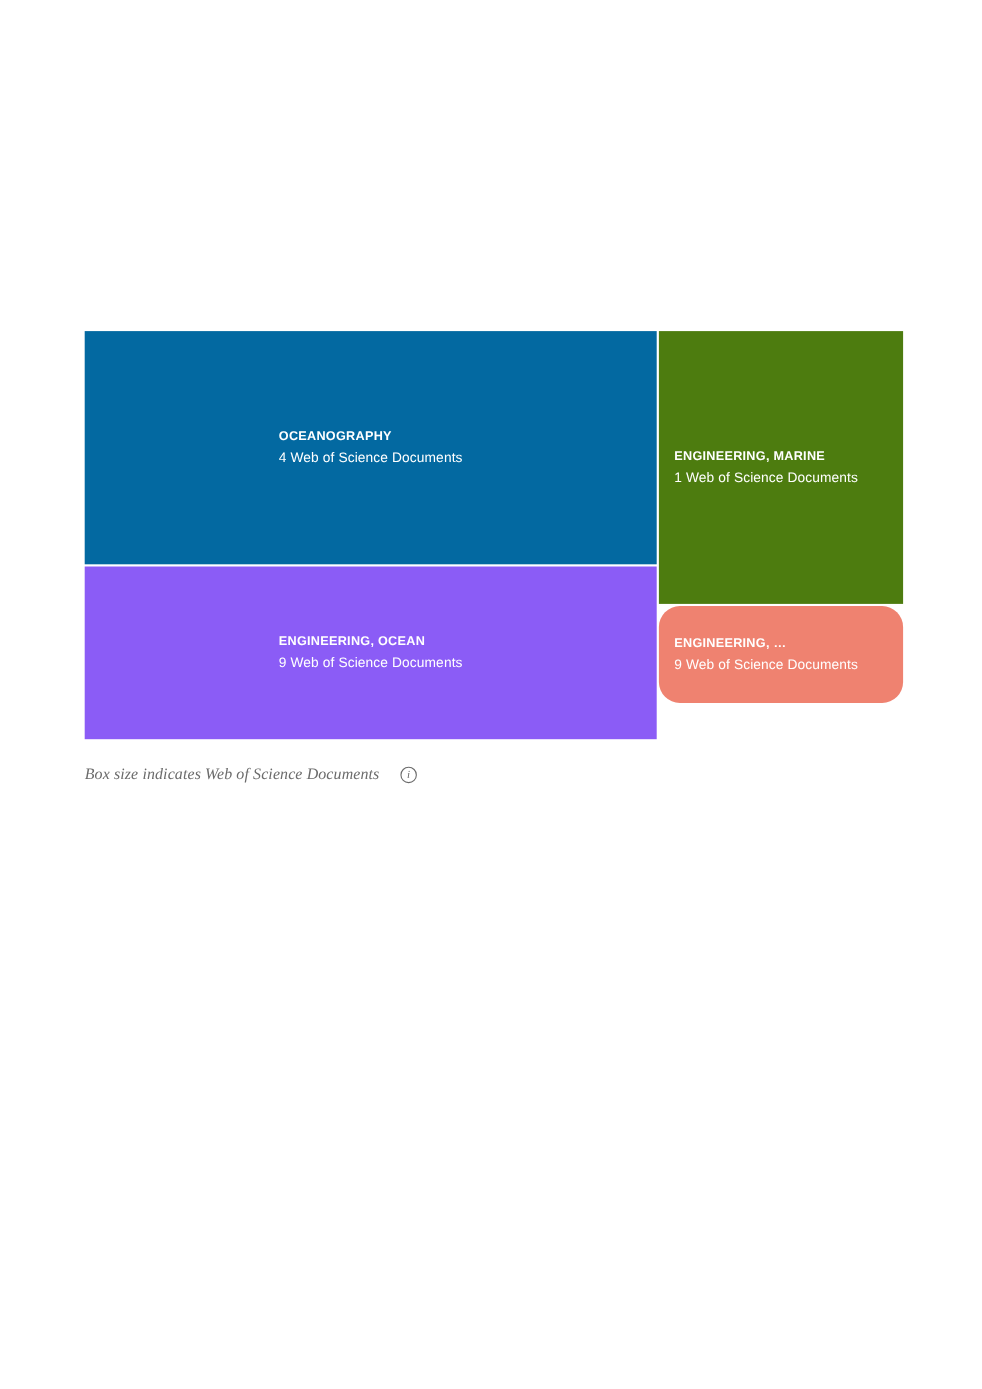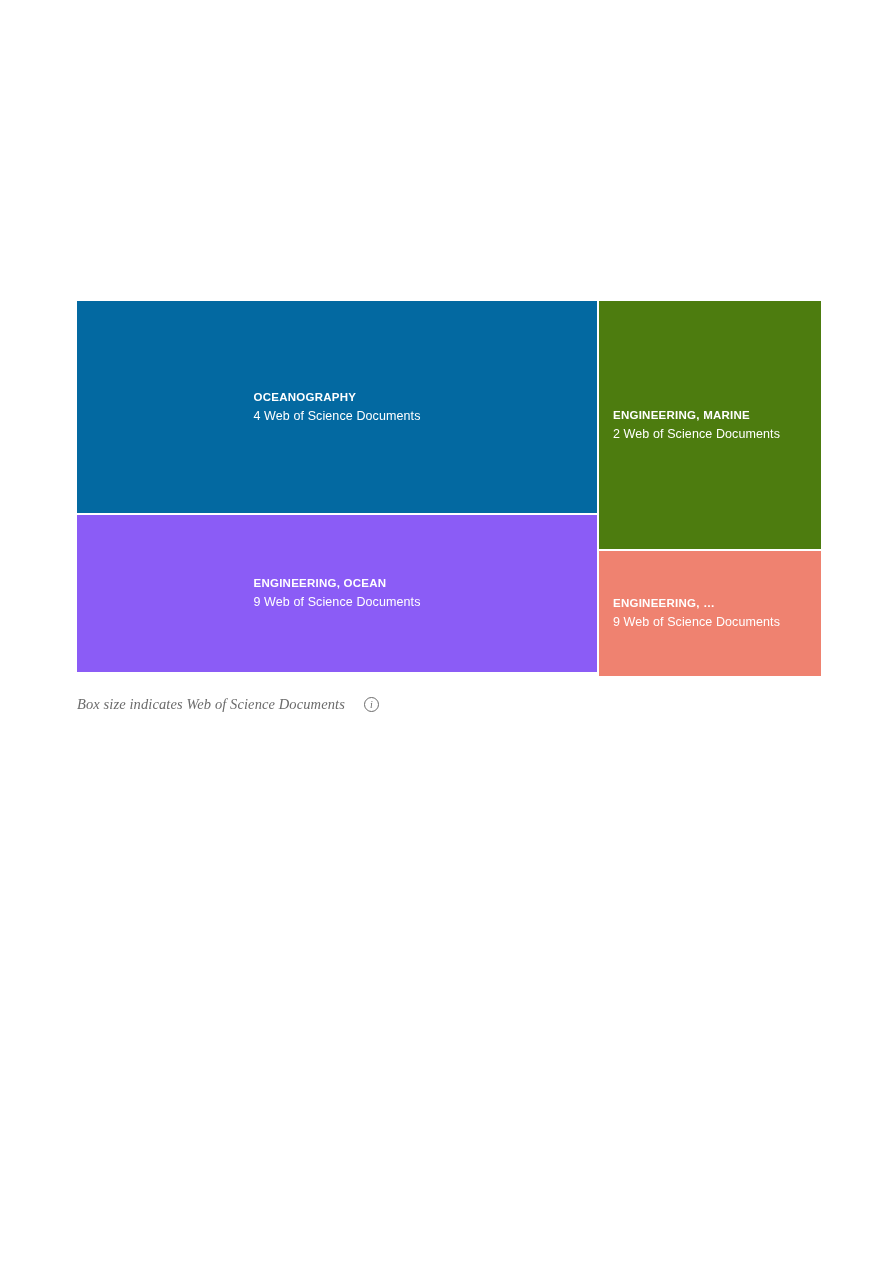--- a/index.html
+++ b/index.html
@@ -85,21 +85,21 @@
   #cell-engineering-ocean {
     left: 0px;   top: 214px;
     width: 520px; height: 157px;
   }
   #cell-engineering-marine {
     left: 522px; top: 0px;
     width: 222px; height: 248px;
   }
   #cell-engineering-other {
     left: 522px; top: 250px;
-    width: 222px; height: 125px;
+    width: 222px; height: 88px; border-radius: 19px;
   }
 
   
   #caption {
     position: absolute;
     left: 77px;
     top: 696px;
     display: flex;
     align-items: center;
     gap: 19px;
@@ -147,21 +147,21 @@
     <div class="tm-cell col-left" id="cell-engineering-ocean" style="background:#8b5cf6;">
       <span class="tm-textblock">
         <span class="tm-label">ENGINEERING, OCEAN</span>
         <span class="tm-value">9 Web of Science Documents</span>
       </span>
     </div>
 
     <div class="tm-cell col-right" id="cell-engineering-marine" style="background:#4d7c0f;">
       <span class="tm-textblock">
         <span class="tm-label">ENGINEERING, MARINE</span>
-        <span class="tm-value">2 Web of Science Documents</span>
+        <span class="tm-value">1 Web of Science Documents</span>
       </span>
     </div>
 
     <div class="tm-cell col-right" id="cell-engineering-other" style="background:#EF8270;">
       <span class="tm-textblock">
         <span class="tm-label">ENGINEERING, …</span>
         <span class="tm-value">9 Web of Science Documents</span>
       </span>
     </div>
 

